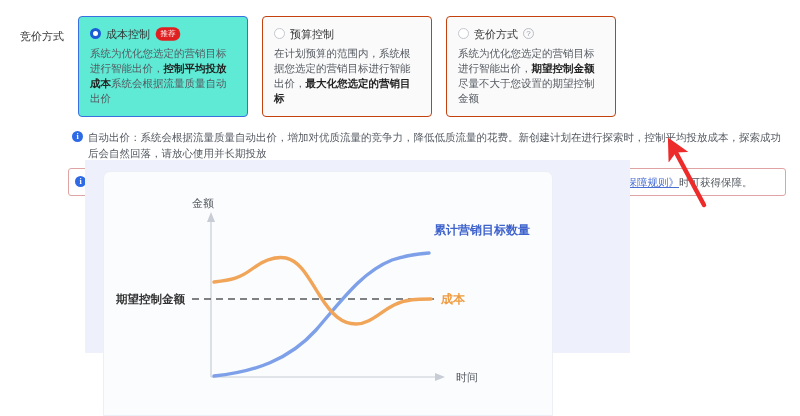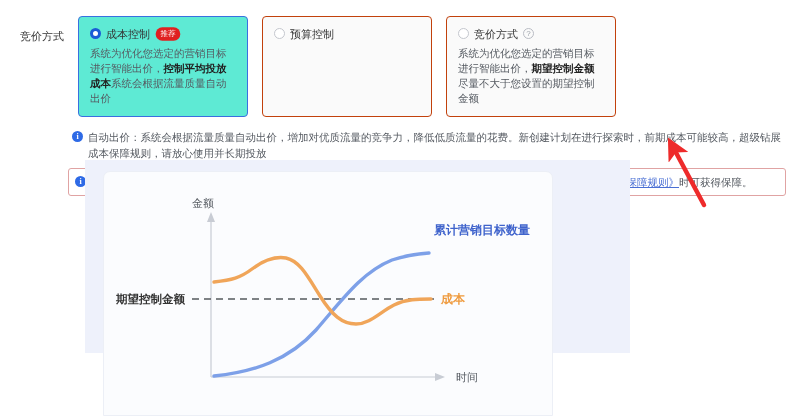--- a/index.html
+++ b/index.html
@@ -203,41 +203,44 @@
       <div class="card-desc">
         <span>系统为优化您选定的营销目标进行智能出价，</span><b>控制平均投放成本</b><span>系统会根据流量质量自动出价</span>
       </div>
     </div>
 
     <div class="card">
       <div class="card-head">
         <span class="radio"></span>
         <span class="card-title">预算控制</span>
       </div>
+      <div class="card-desc">
+        <span>在计划预算的范围内，系统根据您选定的营销目标进行智能出价，</span><b>最大化您选定的营销目标</b><span></span>
+      </div>
     </div>
 
     <div class="card">
       <div class="card-head">
         <span class="radio"></span>
         <span class="card-title">竞价方式</span>
         <span class="help-icon">?</span>
       </div>
       <div class="card-desc">
         <span>系统为优化您选定的营销目标进行智能出价，</span><b>期望控制金额</b><span>尽量不大于您设置的期望控制金额</span>
       </div>
     </div>
 
   </div>
 </div>
 
 <div class="notices">
 
   <div class="notice notice-1">
     <span class="info-icon">i</span>
-    <span>自动出价：系统会根据流量质量自动出价，增加对优质流量的竞争力，降低低质流量的花费。新创建计划在进行探索时，前期成本可能较高，超级钻展成本保障规则，请放心使用并长期投放</span>
+    <span>自动出价：系统会根据流量质量自动出价，增加对优质流量的竞争力，降低低质流量的花费。新创建计划在进行探索时，控制平均投放成本，探索成功后会自然回落，请放心使用并长期投放</span>
   </div>
 
   <div class="notice notice-boxed">
     <span class="info-icon">i</span>
     <span><span>使用成本控制或出价控制时，由于流量环境波动实际结算成本可能高于您设置的期望控制金额，满足</span><a class="notice-link">《超级钻展成本保障规则》</a><span>时可获得保障。</span></span>
   </div>
 
 </div>
 
 <div class="chart-outer">

